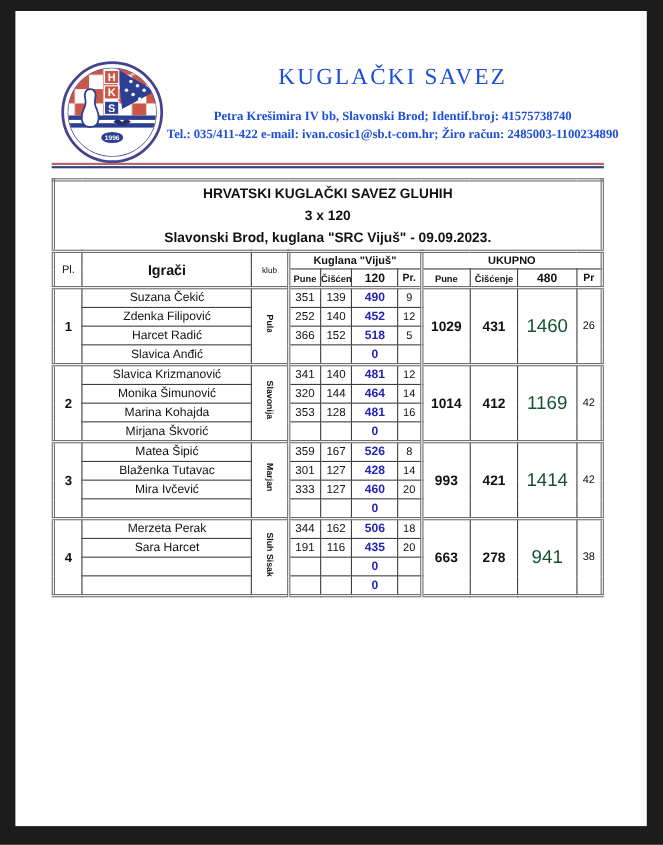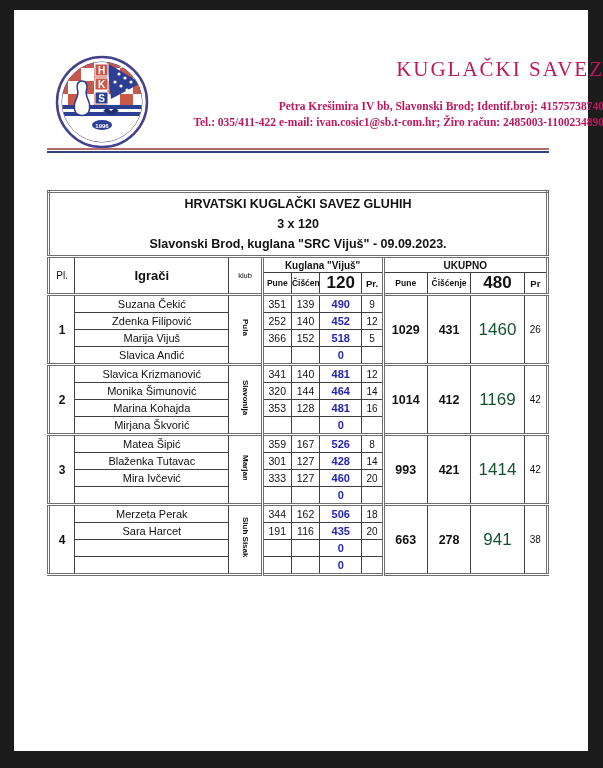--- a/index.html
+++ b/index.html
@@ -5,48 +5,48 @@
   html,body{margin:0;padding:0;}
   body{
     width:603px;height:768px;background:#1c1c1c;overflow:hidden;position:relative;
     font-family:"Liberation Sans", sans-serif;
   }
   .page{
     position:absolute;left:14px;top:10px;width:574px;height:741px;background:#ffffff;
   }
   
   .logo{position:absolute;left:41px;top:45px;width:94px;height:94px;}
-  .org-block{position:absolute;left:144px;top:46px;width:446px;text-align:right;color:#be185d;
+  .org-block{position:absolute;left:120px;top:46px;width:446px;text-align:center;color:#1d4ed8;
     font-family:"Liberation Serif", serif;}
   .org-line1{font-size:21px;line-height:26px;letter-spacing:2px;}
   .org-line2{font-size:21px;line-height:27px;letter-spacing:1px;}
   .org-addr{font-size:11.5px;line-height:16px;font-weight:bold;margin-top:16px;}
   .org-contact{font-size:11.5px;line-height:16px;font-weight:bold;}
   .separator{position:absolute;left:33px;top:138px;width:502px;}
   .sep-red{height:2px;background:#b06a6a;margin-bottom:1px;}
   .sep-blue{height:2px;background:#31427e;}
   
   .doc{position:absolute;left:33px;top:152px;}
   table{border-collapse:collapse;table-layout:fixed;width:502px;background:#fff;
-    border:3px double #6f6f6f;margin-top:28px;}
+    border:3px double #6f6f6f;}
   td,th{border:1px solid #3f3f3f;padding:0;text-align:center;vertical-align:middle;
     color:#111;overflow:hidden;white-space:nowrap;}
   .title-cell{height:62px;border-bottom:3px double #6f6f6f;}
   .title-l1,.title-l2,.title-l3{font-weight:bold;font-size:12.5px;line-height:20px;}
   thead{border-bottom:3px double #6f6f6f;}
   .bl-group{border-left:3px double #6f6f6f;}
   tbody.team{border-bottom:3px double #6f6f6f;}
   .h-row1 th{height:14px;}
   .h-row2 th{height:15px;}
   .h-pl{font-size:10px;font-weight:normal;}
   .h-igraci{font-size:13px;font-weight:bold;}
   .h-klub{font-size:7.5px;font-weight:normal;}
   .h-venue,.h-ukupno{font-size:10px;font-weight:bold;}
   .h-pune,.h-cisc{font-size:8.5px;font-weight:bold;}
-  .h-120,.h-480{font-size:17px;font-weight:bold;}
+  .h-120,.h-480{font-size:11px;font-weight:bold;}
   .h-pr{font-size:9.5px;font-weight:bold;}
   tbody td{height:16px;}
   .c-pl{font-size:12px;font-weight:bold;}
   .c-name{font-size:11px;}
   .c-klub .vert{writing-mode:vertical-rl;font-size:8px;font-weight:bold;display:inline-block;
     max-height:60px;overflow:hidden;}
   .c-num{font-size:10.5px;}
   .c-score{font-size:11px;font-weight:bold;color:#2424b4;}
   .c-pr{font-size:10px;}
   .c-tpune,.c-tcisc{font-size:12.5px;font-weight:bold;}
@@ -167,21 +167,21 @@
             <td class="c-tpr" rowspan="4">26</td>
           </tr>
           <tr>
             <td class="c-name">Zdenka Filipović</td>
             <td class="c-num bl-group">252</td>
             <td class="c-num">140</td>
             <td class="c-score">452</td>
             <td class="c-pr">12</td>
           </tr>
           <tr>
-            <td class="c-name">Marija Vijuš</td>
+            <td class="c-name">Harcet Radić</td>
             <td class="c-num bl-group">366</td>
             <td class="c-num">152</td>
             <td class="c-score">518</td>
             <td class="c-pr">5</td>
           </tr>
           <tr>
             <td class="c-name">Slavica Anđić</td>
             <td class="c-num bl-group"></td>
             <td class="c-num"></td>
             <td class="c-score">0</td>

